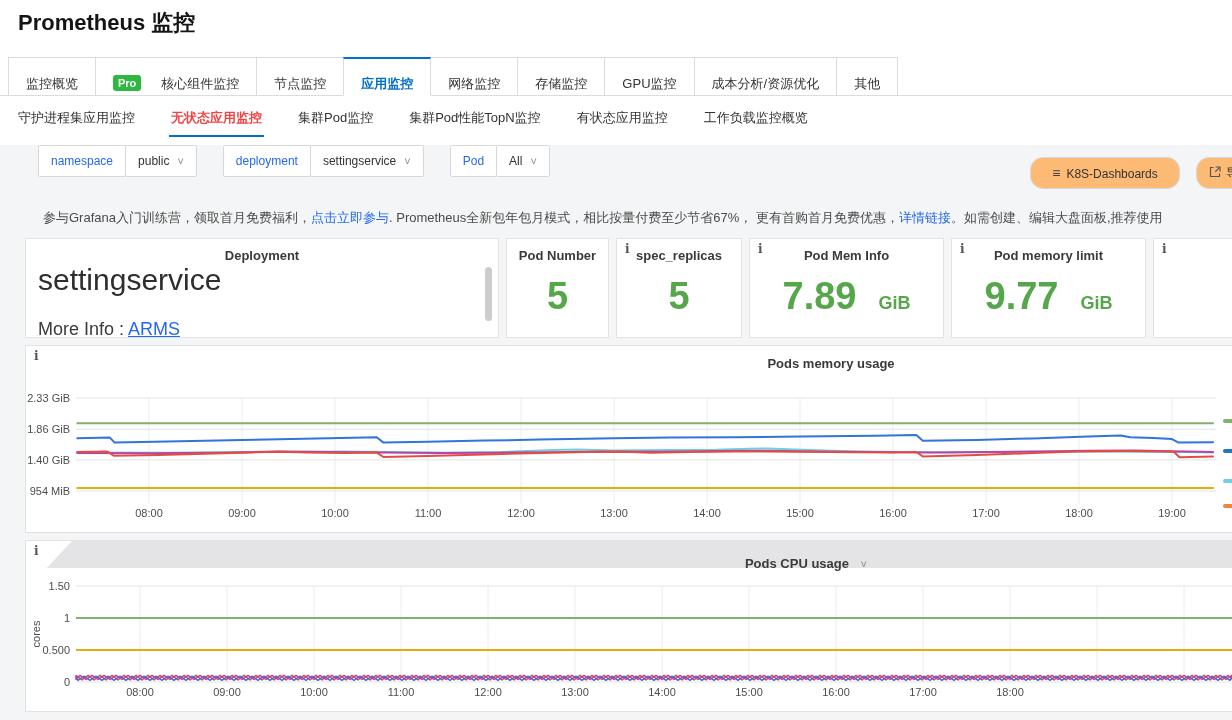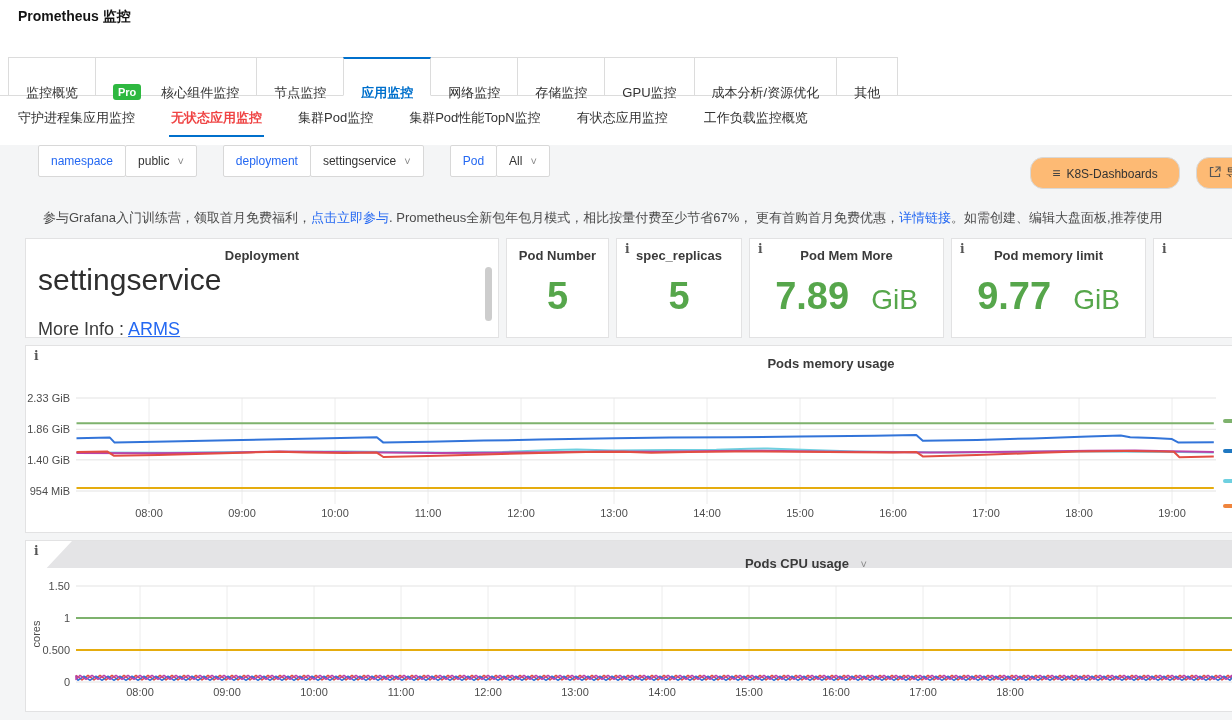--- a/index.html
+++ b/index.html
@@ -1,26 +1,26 @@
 <!DOCTYPE html>
 <html><head>
 <meta charset="utf-8">
 <style>
   * { box-sizing: border-box; margin: 0; padding: 0; }
   html,body { background:#fff; }
   .viewport {
     position: relative; width: 1232px; height: 720px; overflow: hidden;
     background: #fff; font-family: "Liberation Sans", sans-serif; color:#333;
   }
-  .page-title { position:absolute; top:8px; left:18px; font-size:14px; font-weight:bold; color:#141414; }
+  .page-title { position:absolute; top:8px; left:18px; font-size:22px; font-weight:bold; color:#141414; }
 
   
   .tabline { position:absolute; top:95px; left:0; width:1232px; height:1px; background:#dcdcdc; z-index:0; }
   .tabs1 { position:absolute; top:57px; left:8px; display:flex; z-index:1; }
-  .tab1 { height:39px; line-height:36px; padding:17px 17px; background:#fff; border:1px solid #dcdcdc;
+  .tab1 { height:39px; line-height:36px; padding:8px 17px; background:#fff; border:1px solid #dcdcdc;
           margin-left:-1px; font-size:13px; color:#333; white-space:nowrap; cursor:pointer; position:relative; }
   .tab1:first-child { margin-left:0; }
   .tab1.active { border-top:2px solid #0070cc; border-bottom:1px solid #fff; color:#0070cc; font-weight:bold; line-height:34px; z-index:2; }
   .pro-badge { display:inline-block; background:#2eb840; color:#fff; font-size:11px; font-weight:bold;
                border-radius:3px; padding:1px 5px; margin-right:20px; line-height:14px; vertical-align:1px; }
 
   
   .tabs2 { position:absolute; top:96px; left:18px; display:flex; gap:36px; height:44px; align-items:center; z-index:1; }
   .tab2 { font-size:13px; color:#333; white-space:nowrap; cursor:pointer; position:relative; line-height:40px; }
   .tab2.active { color:#ef4444; font-weight:bold; }
@@ -47,21 +47,21 @@
   
   .banner { position:absolute; top:64px; left:43px; width:1400px; font-size:13px; color:#4a4a4a; white-space:nowrap; }
   .banner .link { color:#2468f2; cursor:pointer; }
 
   
   .stats-row { position:absolute; top:93px; left:25px; display:flex; gap:7px; }
   .panel { background:#fff; border:1px solid #e2e2e3; position:relative; overflow:hidden; }
   .stat { height:100px; }
   .stat-title { text-align:center; font-size:13px; font-weight:bold; color:#3a3a3a; margin-top:9px; white-space:nowrap; }
   .stat-value { position:absolute; left:0; right:0; top:36px; text-align:center; font-size:38px; font-weight:bold; color:#56a64b; white-space:nowrap; }
-  .stat-unit { font-size:28px; font-weight:normal; margin-left:22px; }
+  .stat-unit { font-size:18px; font-weight:bold; margin-left:22px; }
   .deploy-value { position:absolute; top:24px; left:12px; font-size:30px; color:#2e2e2e; white-space:nowrap; }
   .more-info { position:absolute; top:80px; left:12px; font-size:18px; color:#3a3a3a; white-space:nowrap; }
   .more-info .link { color:#2468f2; text-decoration:underline; cursor:pointer; }
   .stat-scrollbar { position:absolute; right:6px; top:28px; width:7px; height:54px; background:#cdcdcd; border-radius:4px; cursor:pointer; }
   .info-i { position:absolute; left:8px; top:3px; font-family:"DejaVu Serif", serif; font-weight:bold; font-size:12px; color:#555; cursor:pointer; z-index:3;}
 
   
   .panel-mem { position:absolute; top:200px; left:25px; width:1595px; height:188px; }
   .panel-cpu { position:absolute; top:395px; left:25px; width:1595px; height:172px; }
   .chart-title { position:absolute; top:10px; font-size:13px; font-weight:bold; color:#3a3a3a; text-align:center; white-space:nowrap; z-index:2;}
@@ -143,21 +143,21 @@
           <div class="stat-title">Pod Number</div>
           <div class="stat-value"><span>5</span></div>
         </div>
         <div class="panel stat" style="width: 126px;">
           <span class="info-i">i</span>
           <div class="stat-title">spec_replicas</div>
           <div class="stat-value"><span>5</span></div>
         </div>
         <div class="panel stat" style="width: 195px;">
           <span class="info-i">i</span>
-          <div class="stat-title">Pod Mem More</div>
+          <div class="stat-title">Pod Mem Info</div>
           <div class="stat-value"><span>7.89</span><span class="stat-unit">GiB</span></div>
         </div>
         <div class="panel stat" style="width: 195px;">
           <span class="info-i">i</span>
           <div class="stat-title">Pod memory limit</div>
           <div class="stat-value"><span>9.77</span><span class="stat-unit">GiB</span></div>
         </div>
         <div class="panel stat" style="width: 110px;">
           <span class="info-i">i</span>
           <div class="stat-title"></div>

